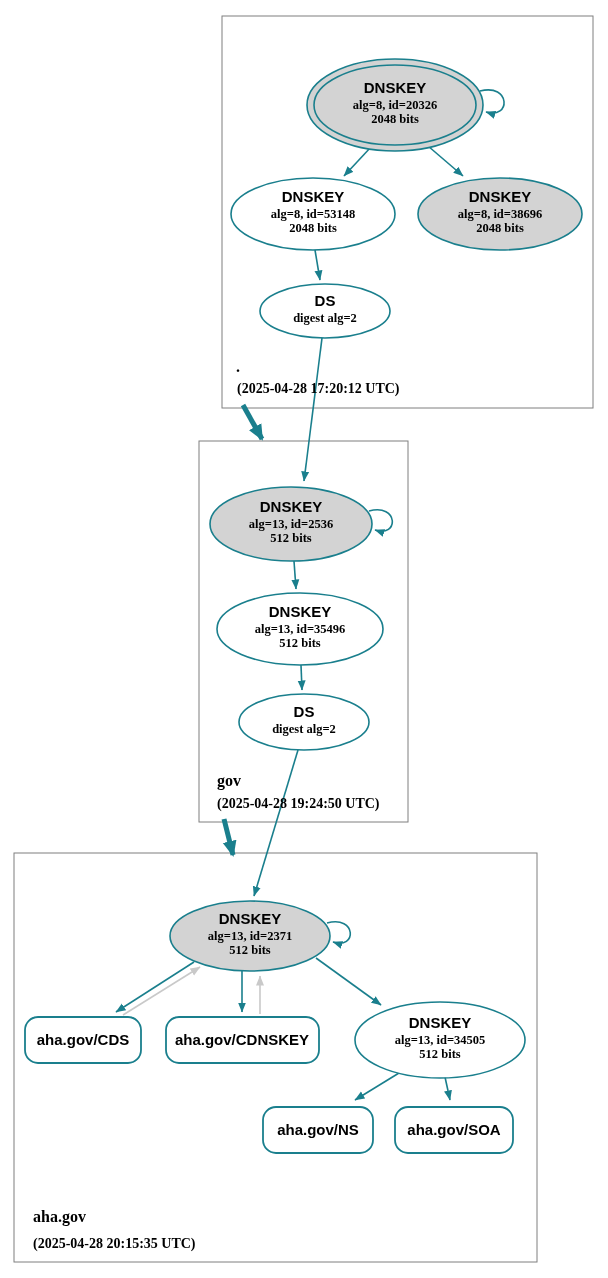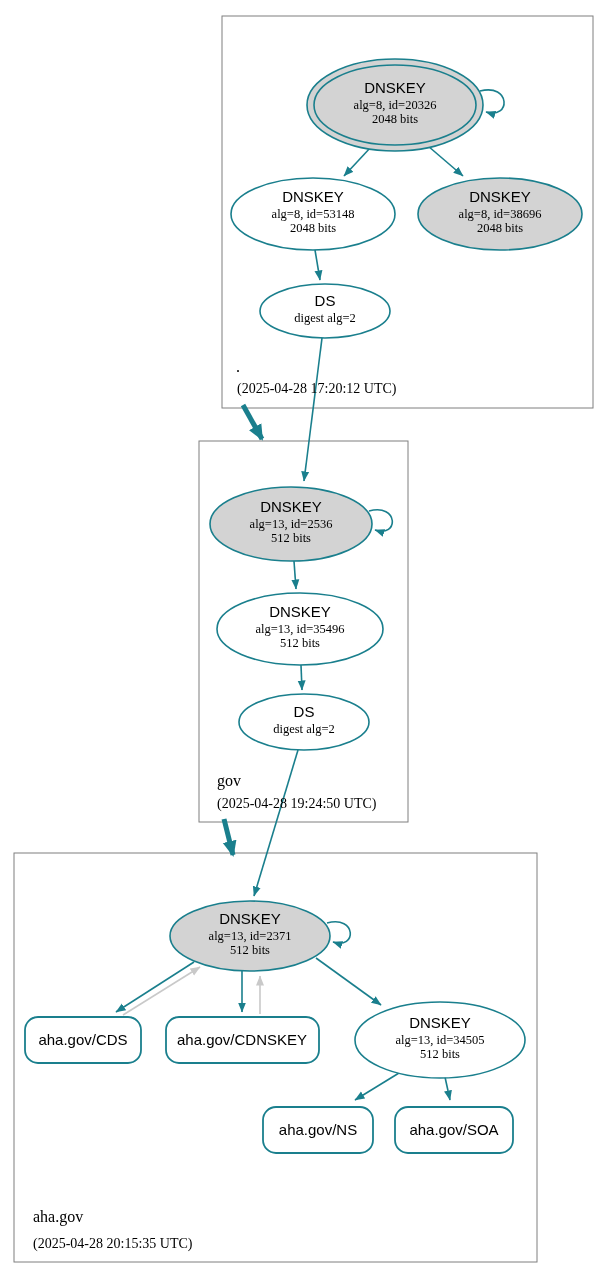--- a/index.html
+++ b/index.html
@@ -1,16 +1,16 @@
 <!DOCTYPE html>
 <html><head>
 <meta charset="utf-8">
 <style>
   html,body { margin:0; padding:0; background:#ffffff; }
-  .canvas { position:relative; width:608px; height:1278px; background:#fff; }
+  .canvas { position:relative; width:608px; height:1278px; background:#fff;font-weight:bold; }
   svg { display:block; }
   .zone-box { fill:none; stroke:#7f7f7f; stroke-width:1; }
   .edge { stroke:#1a7f8d; stroke-width:1.6; fill:none; }
   .edge-thick { stroke:#1a7f8d; stroke-width:5; fill:none; }
   .edge-gray { stroke:#c9c9c9; stroke-width:1.6; fill:none; }
   .ell { stroke:#1a7f8d; stroke-width:1.6; }
   .fill-gray { fill:#d3d3d3; }
   .fill-white { fill:#ffffff; }
   .rrset { fill:#ffffff; stroke:#1a7f8d; stroke-width:1.8; }
   text { fill:#000000; }

